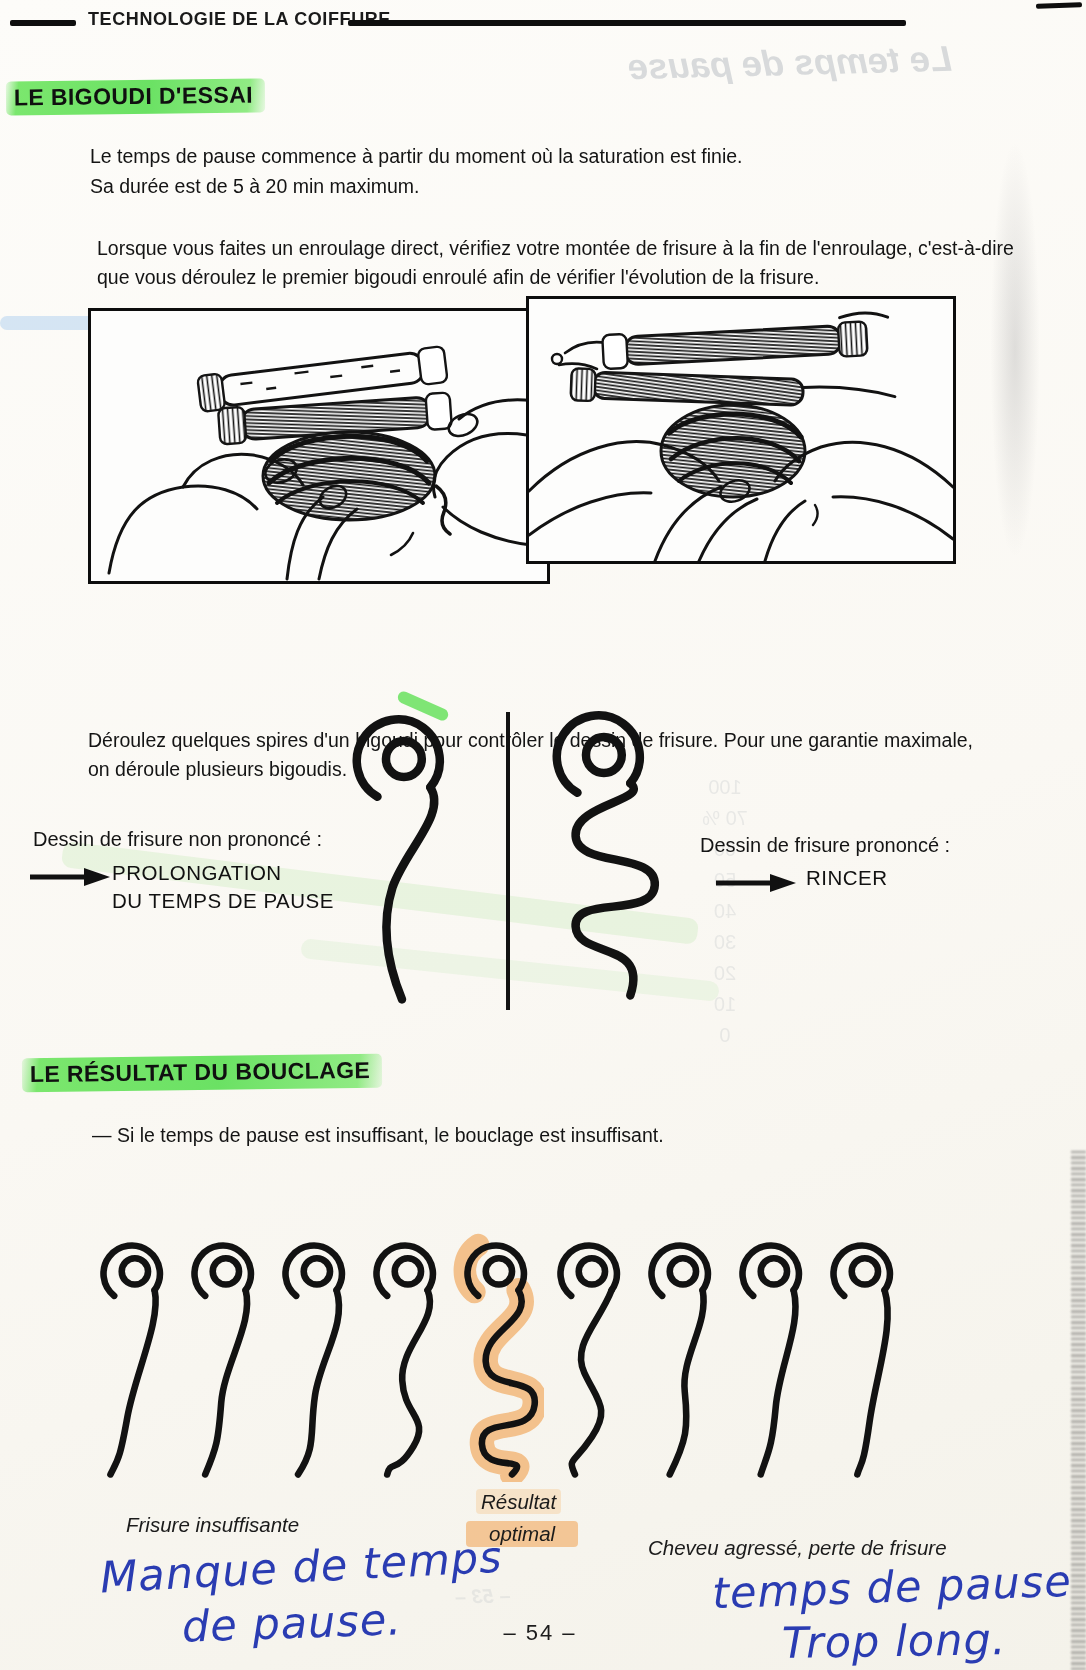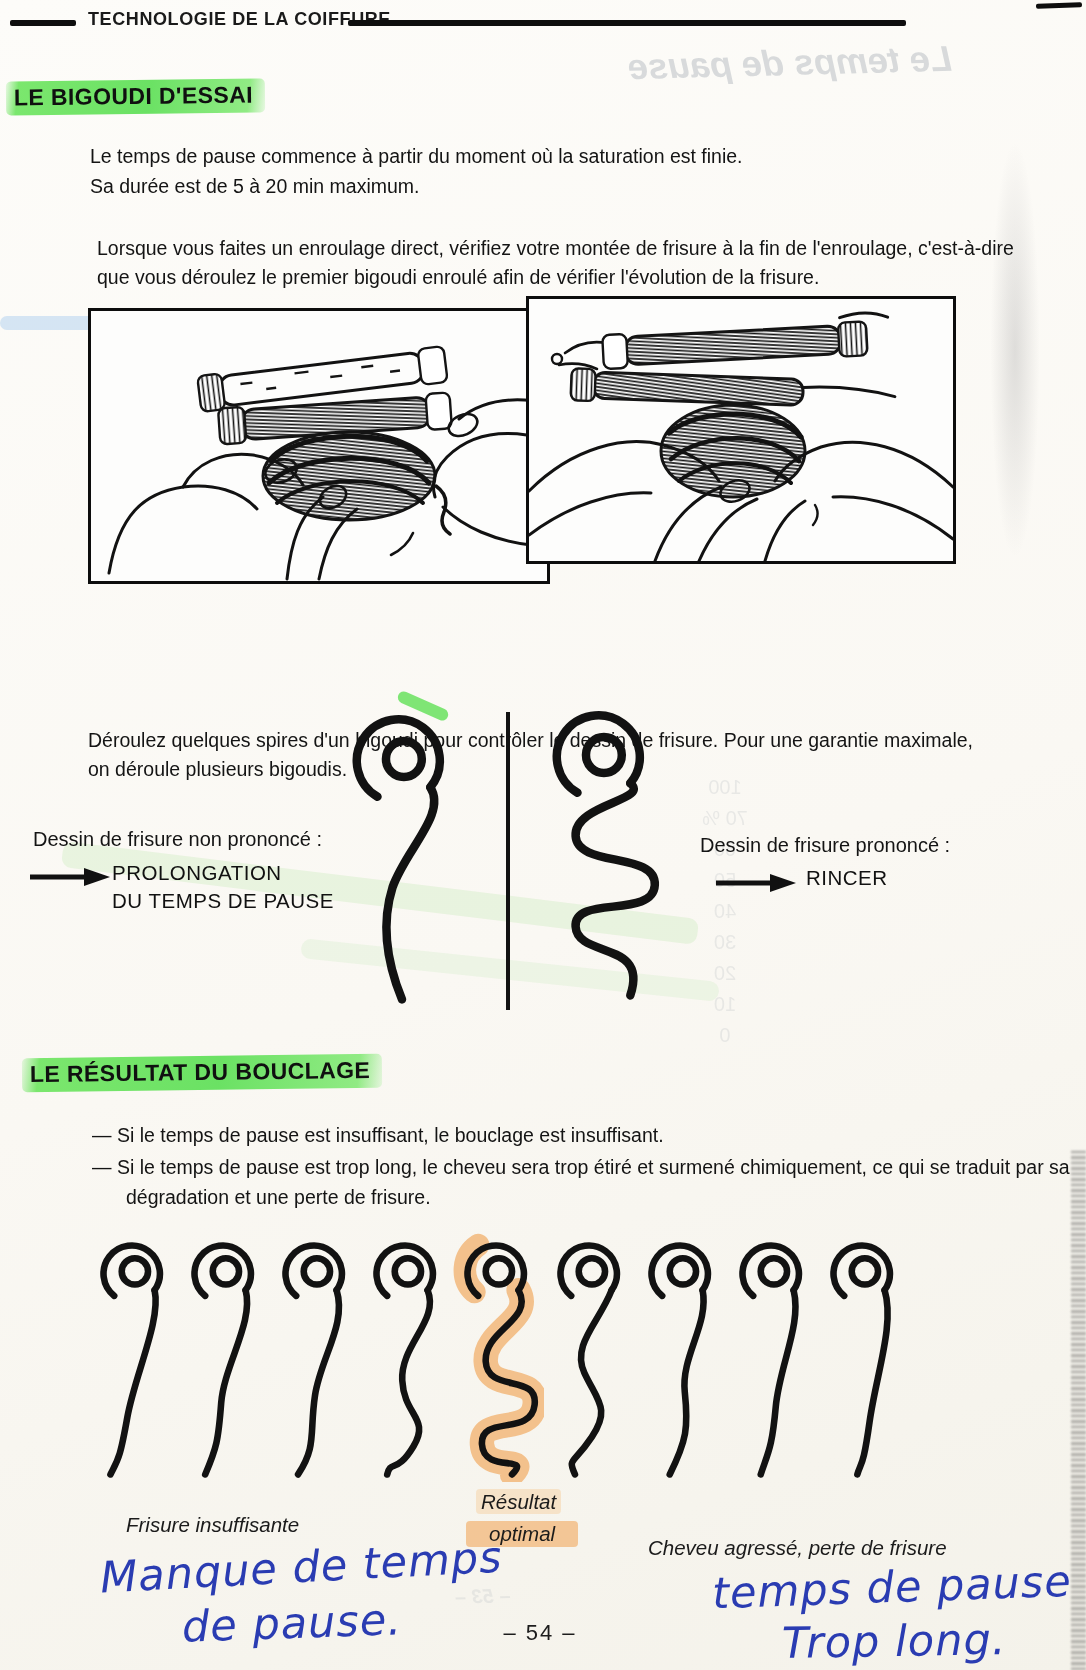--- a/index.html
+++ b/index.html
@@ -201,21 +201,20 @@
   <svg class="abs" style="left:716px;top:874px;" width="80" height="18" viewBox="0 0 80 18">
     <line x1="0" y1="9" x2="58" y2="9" stroke="#111" stroke-width="5"></line>
       <polygon points="54,0 80,9 54,18" fill="#111"></polygon>
   </svg>
   <div class="abs diag-action" style="left:806px;top:866px;">RINCER</div>
 
   <div class="abs" style="left:22px;top:1056px;">
     <span class="hl-green h-main">LE RÉSULTAT DU BOUCLAGE</span>
   </div>
   <div class="abs bullet" style="left:92px;top:1120px;width:945px;">— Si le temps de pause est insuffisant, le bouclage est insuffisant.</div>
-  <div class="abs bullet" style="left:92px;top:1152px;width:945px;">— Si le temps de pause est trop long, le cheveu sera trop étiré et surmené chimiquement, ce qui se traduit par sa dégradation et une perte de frisure.</div>
 
   <svg class="abs" style="left:86px;top:1230px;" viewBox="0 0 100 260" width="94" height="252">
     <circle cx="52" cy="40" r="14" class="ink" stroke-width="7"></circle>
     <path d="M30 66 A 30 30 0 1 1 73 60" class="ink" stroke-width="7"></path>
     <path d="M73 60 C 80 92 52 150 44 195 S 34 240 26 256" class="ink" stroke-width="7"></path>
   </svg>
   <svg class="abs" style="left:177px;top:1230px;" viewBox="0 0 100 260" width="94" height="252">
     <circle cx="52" cy="40" r="14" class="ink" stroke-width="7"></circle>
     <path d="M30 66 A 30 30 0 1 1 73 60" class="ink" stroke-width="7"></path>
     <path d="M73 60 C 82 94 50 140 47 180 S 42 228 30 256" class="ink" stroke-width="7"></path>

